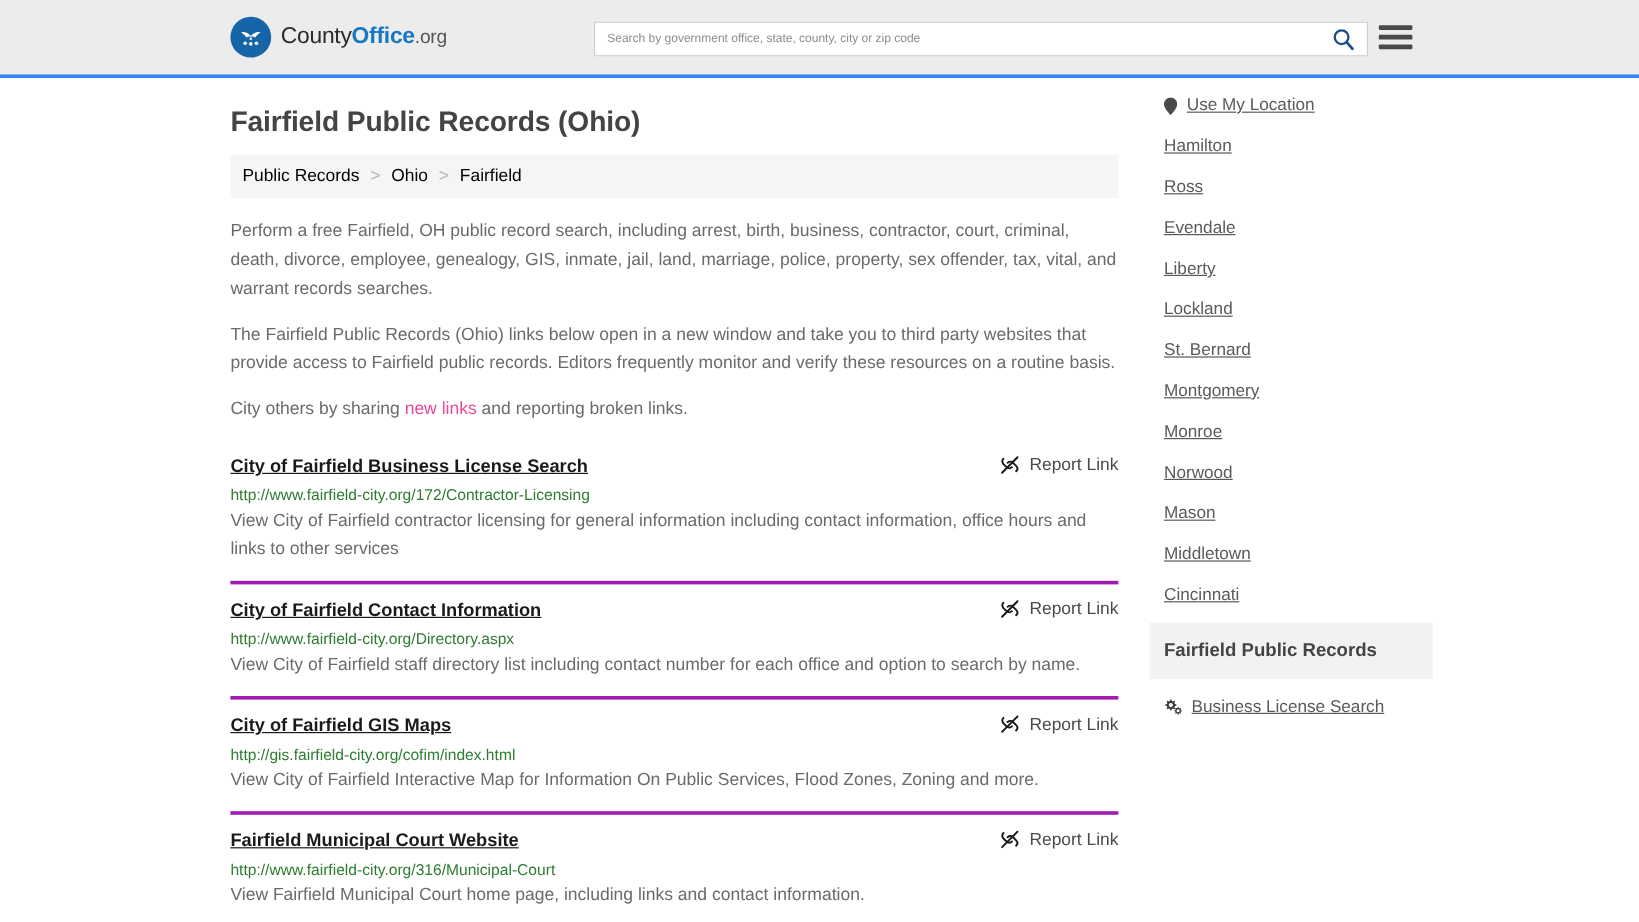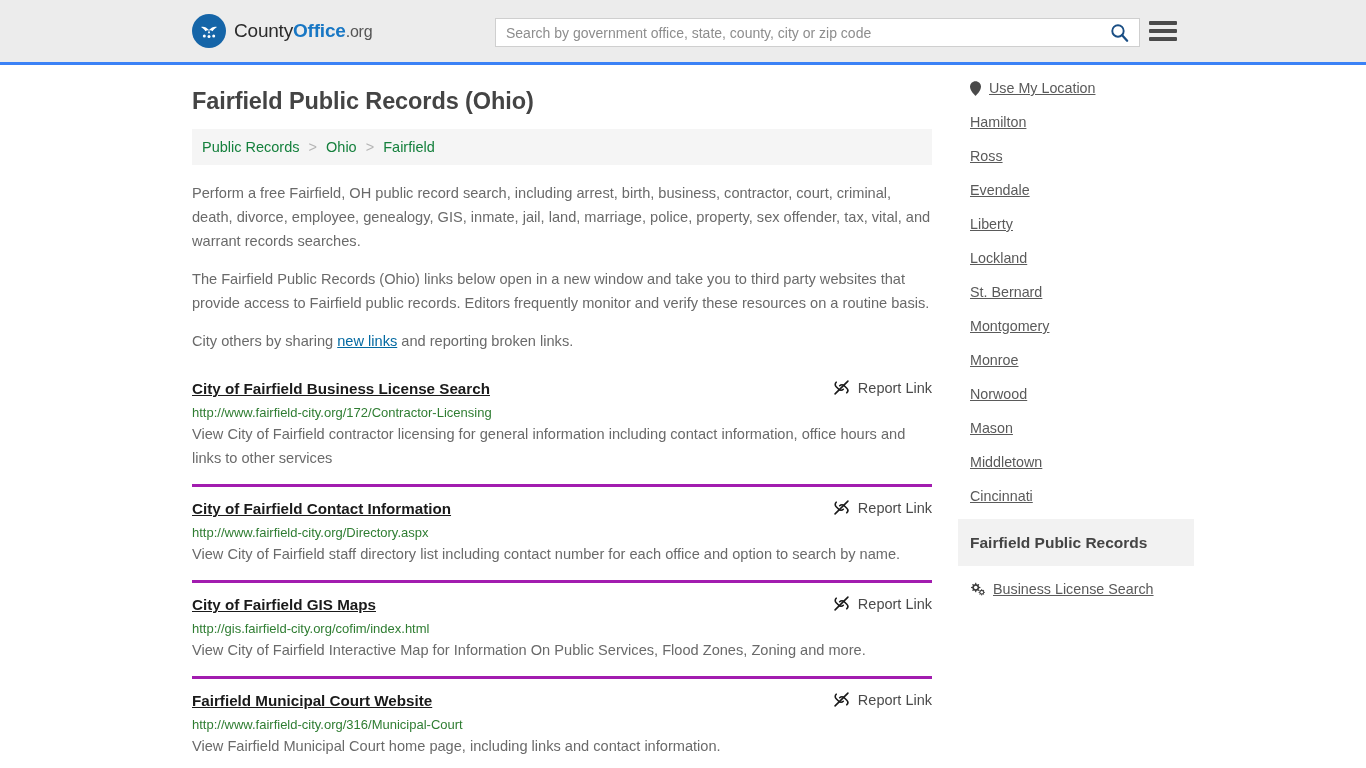--- a/index.html
+++ b/index.html
@@ -55,21 +55,21 @@
     border: 1px solid #cfcfcf;
     display: flex;
     align-items: center;
   }
   .search-input {
     flex: 1;
     border: none;
     outline: none;
     background: transparent;
     font-family: "Liberation Sans", sans-serif;
-    font-size: 14px;
+    font-size: 10px;
     color: #555;
     padding: 0 10px;
   }
   .search-input::placeholder { color: #8d8d8d; }
   .search-btn {
     width: 40px; height: 27px;
     border: none; background: transparent;
     cursor: pointer;
     display: flex; align-items: center; justify-content: center;
   }
@@ -110,31 +110,31 @@
   }
 
   .breadcrumb {
     background: #f5f5f5;
     padding: 10px 10px;
     font-size: 14.5px;
     color: #666;
     margin-bottom: 16px;
   }
   .breadcrumb a {
-    color: #15803d; text-decoration: none;
+    color: #000000; text-decoration: none;
   }
   .breadcrumb .sep { color: #b5b5b5; margin: 0 5px; }
 
   .intro p {
     font-size: 14.6px;
     line-height: 24px;
     color: #6a6a6a;
     margin: 0 0 14px 0;
   }
-  .intro a { color: #0369a1; text-decoration: underline; font-weight: normal; }
+  .intro a { color: #ec4899; font-weight: normal; }
 
   
   .results { margin-top: 10px; }
   .result {
     border-bottom: 3px solid #a21caf;
     padding: 12px 0 14px 0;
   }
   .result-head {
     display: flex;
     justify-content: space-between;

